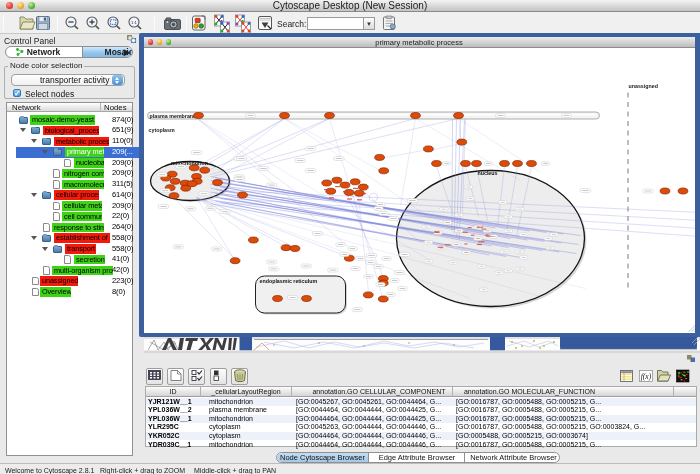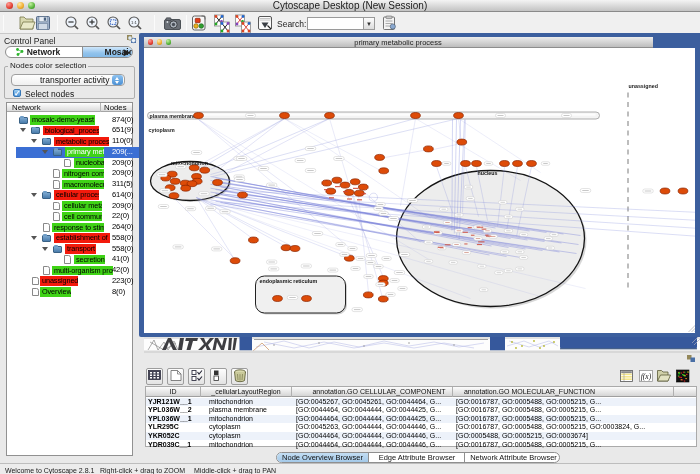--- a/index.html
+++ b/index.html
@@ -52,21 +52,21 @@
 .arr{width:0;height:0;border-left:3.5px solid transparent;border-right:3.5px solid transparent;border-top:4.5px solid #555;top:3px;}
 .fold{width:9px;height:7px;top:2px;background:linear-gradient(#7ba7cf,#4a7cab);border:0.5px solid #3a6286;border-radius:1px;}
 .fold:before{content:"";position:absolute;left:0;top:-1.5px;width:4px;height:1.5px;background:#6f9dc6;border-radius:1px 1px 0 0;}
 .doc{width:7px;height:8.5px;top:1px;background:#fdfdfd;border:0.6px solid #888;border-radius:0 2.5px 0 0;}
 .selrow{background:#3b6fd4;color:#fff;}
 
 #statusbar{left:0;top:463px;width:700px;height:11px;background:#ececec;border-top:1px solid #bdbdbd;}
 #statusbar span{top:2.5px;font-size:7px;color:#1a1a1a;}
 
 #frame{left:139px;top:33px;width:561px;height:304px;background:#3c5f9e;border-radius:2px 0 0 2px;}
-#frame-tb{left:4.5px;top:3.5px;width:509px;height:11px;background:linear-gradient(#ececec,#bdbdbd);border-bottom:1px solid #8d8d8d;}
+#frame-tb{left:4.5px;top:3.5px;width:551px;height:11px;background:linear-gradient(#ececec,#bdbdbd);border-bottom:1px solid #8d8d8d;}
 #frame-tb .t{left:0;top:0;width:100%;text-align:center;font-size:7.5px;line-height:11px;color:#222;}
 .flight{width:5.5px;height:5.5px;border-radius:50%;top:2.5px;}
 #canvas-holder{left:4.5px;top:14.5px;width:551px;height:285px;background:#fff;overflow:hidden;}
 
 #strip{left:144px;top:337px;width:556px;height:16px;background:#fbfbfb;}
 
 #dp-title{left:140px;top:353px;width:560px;height:11px;background:linear-gradient(#e9e9e9,#d4d4d4);}
 #dp-title .t{left:3px;top:0;font-size:9px;line-height:11px;color:#1a1a1a;}
 #dp-toolbar{left:140px;top:364px;width:560px;height:22px;}
 .dbtn{top:4px;width:17px;height:17px;background:linear-gradient(#fdfdfd,#e3e3e3);border:1px solid #9d9d9d;border-radius:2px;}
@@ -203,21 +203,21 @@
     <div id="search-dd">▼</div>
   </div>
 
   <div id="cp-title">Control Panel</div>
   <div id="cp-tabs">
     <div class="seg" id="seg-net">Network</div>
     <div class="seg" id="seg-mos">Mosaic</div>
     <div class="seg" id="seg-arr">▶</div>
   </div>
   <div id="cp-group"></div>
-  <div id="cp-group-lbl">Nodes color selection</div>
+  <div id="cp-group-lbl">Node color selection</div>
   <div id="cp-combo">transporter activity<span class="cap"></span></div>
   <div id="cp-check">✓</div>
   <div id="cp-check-lbl">Select nodes</div>
   <div id="cp-tree">
     <div id="tree-head">
       <span class="h1">Network</span>
         <span class="h2">Nodes</span>
       <div class="vs"></div>
     </div>
     <div id="tree-rows">
@@ -861,21 +861,21 @@
         </div>
       <div class="drow" style="top:53.5px">
           <span class="c1">YDR039C__1</span>
           <span class="c2">mitochondrion</span>
           <span class="c3">[GO:0044464, GO:0044444, GO:0044446, G...</span>
           <span class="c4">[GO:0016787, GO:0005488, GO:0005215, G...</span>
         </div>
     </div>
   </div>
   <div id="dp-tabs">
-    <div class="seg" style="left:0;width:92px;background:linear-gradient(#c3ddf2,#9cc4e6);border-right:1px solid #8f8f8f;">Node Overview Browser</div>
+    <div class="seg" style="left:0;width:92px;background:linear-gradient(#c3ddf2,#9cc4e6);border-right:1px solid #8f8f8f;">Node Cytoscape Browser</div>
     <div class="seg" style="left:93px;width:95px;border-right:1px solid #8f8f8f;">Edge Attribute Browser</div>
     <div class="seg" style="left:189px;width:95px;">Network Attribute Browser</div>
   </div>
 
   <div id="statusbar">
     <span style="left:5px">Welcome to Cytoscape 2.8.1</span>
     <span style="left:100px">Right-click + drag to ZOOM</span>
     <span style="left:194px">Middle-click + drag to PAN</span>
   </div>
 

